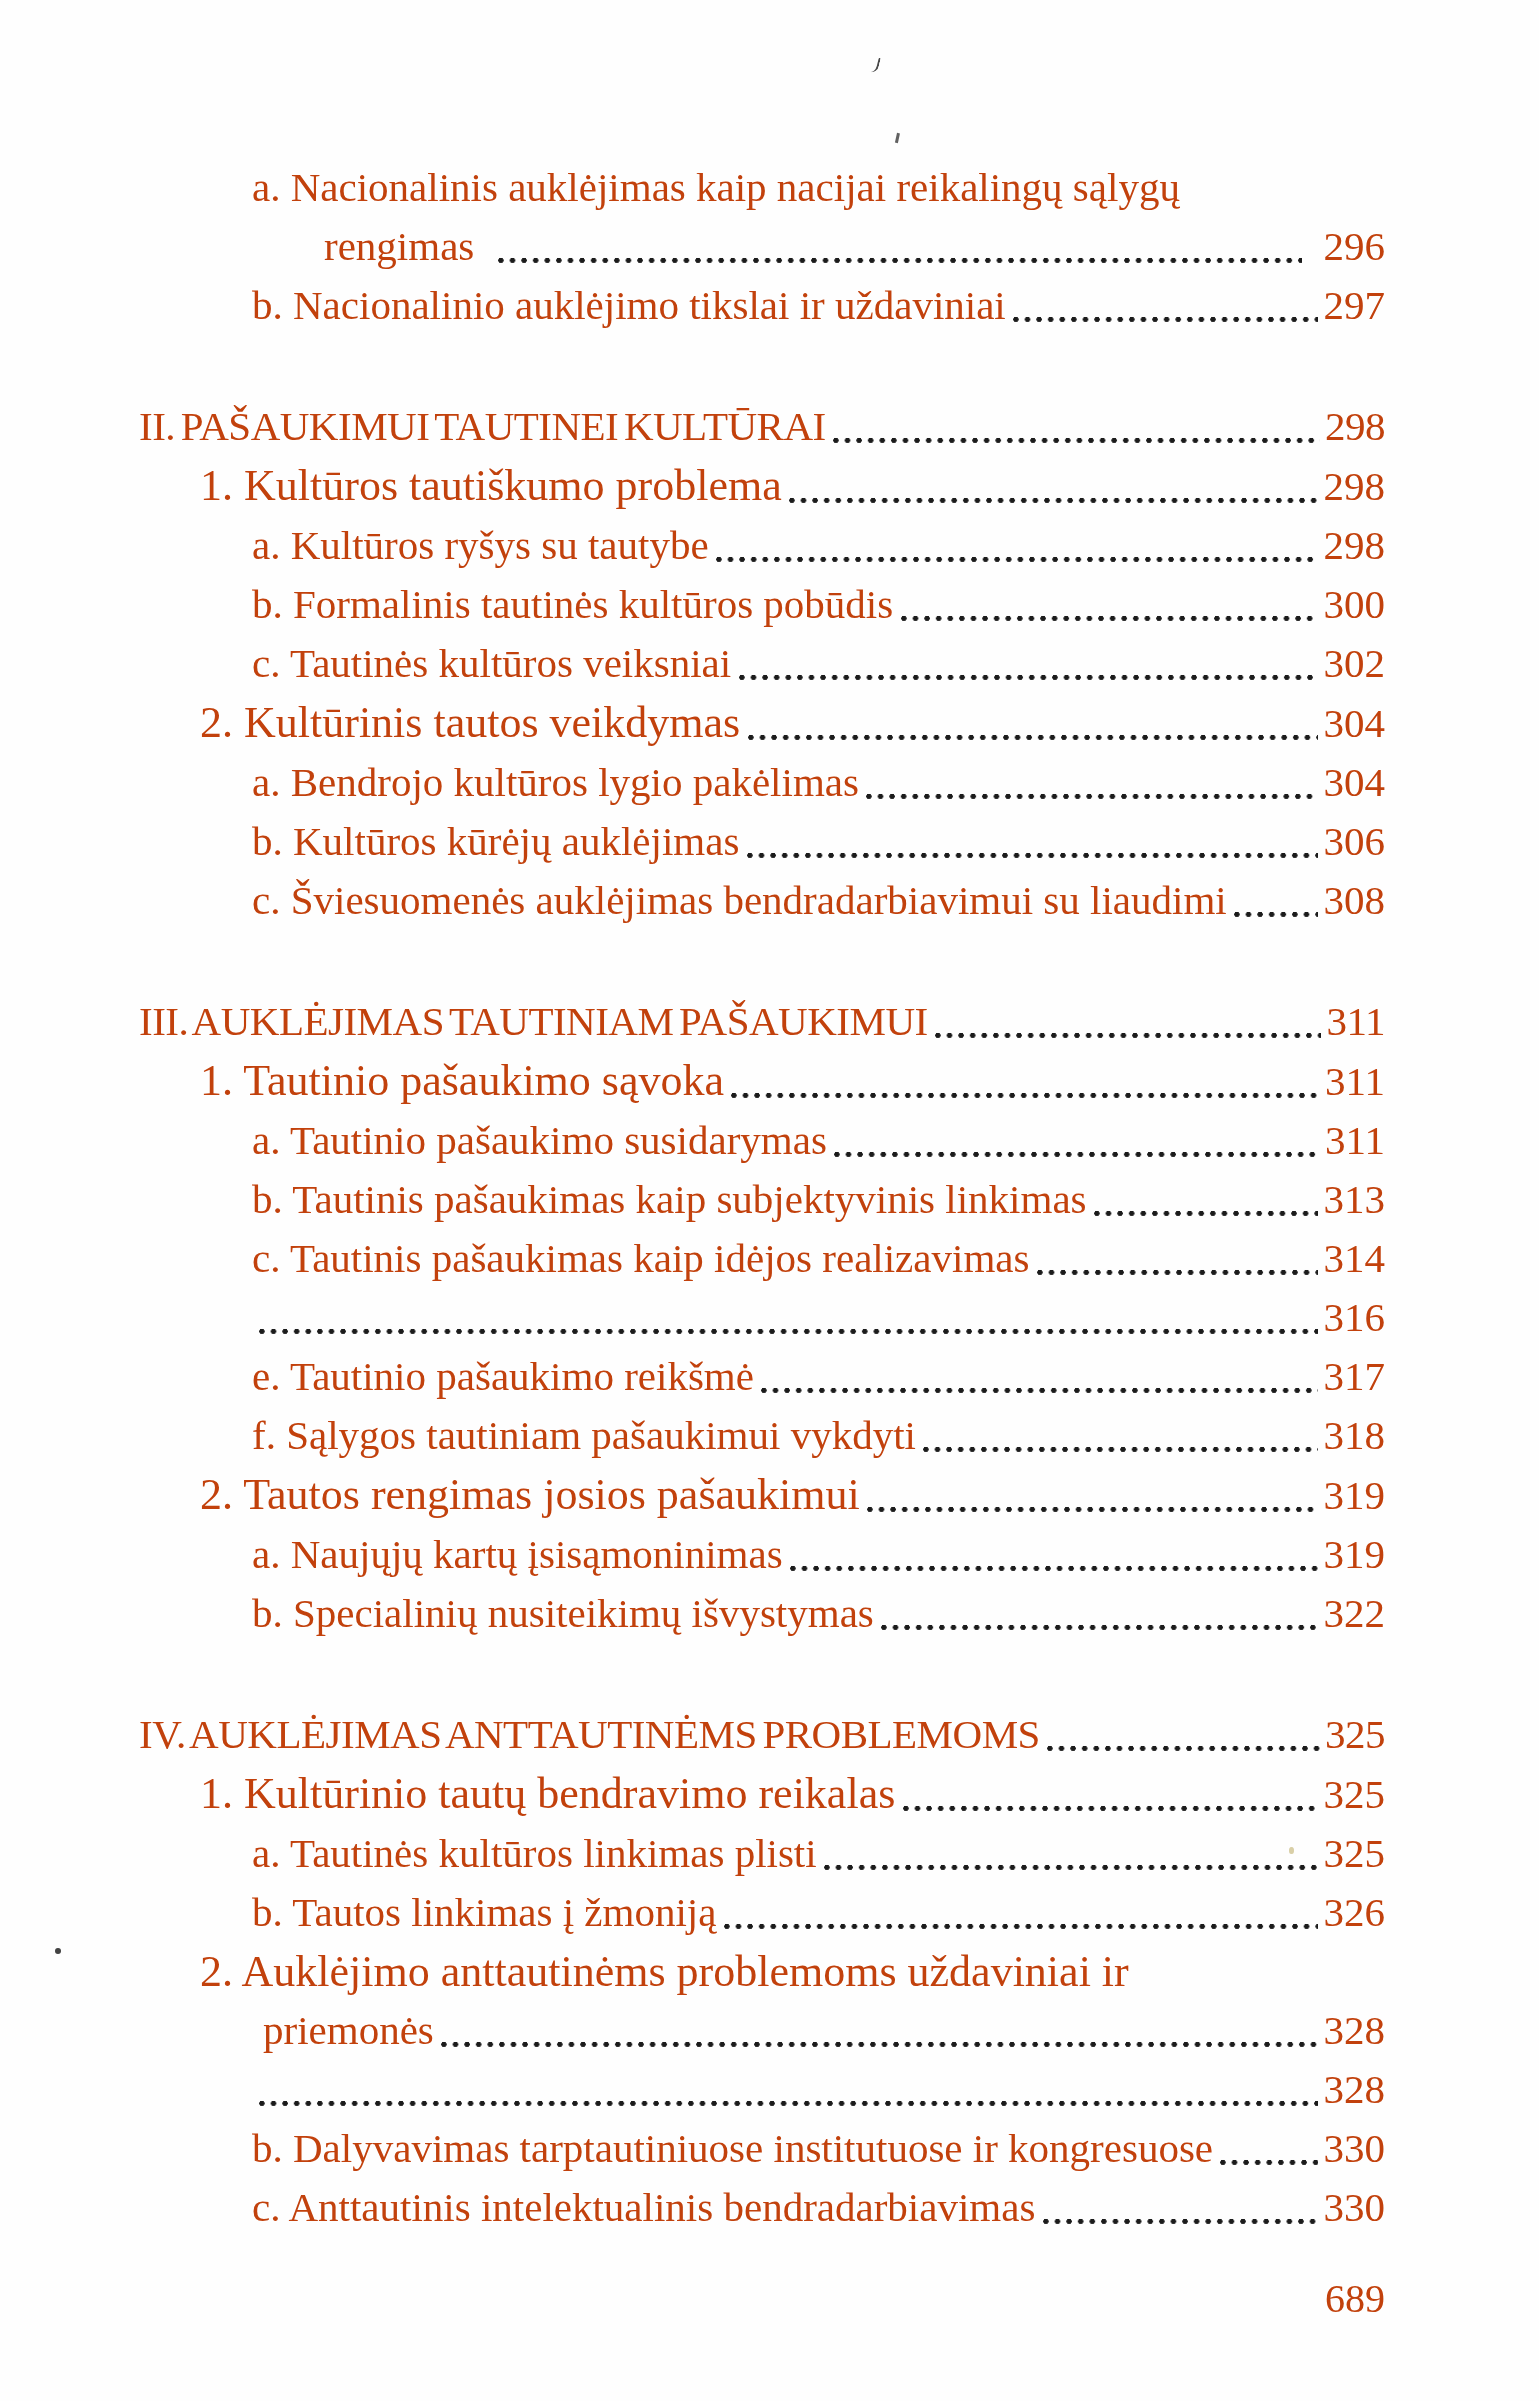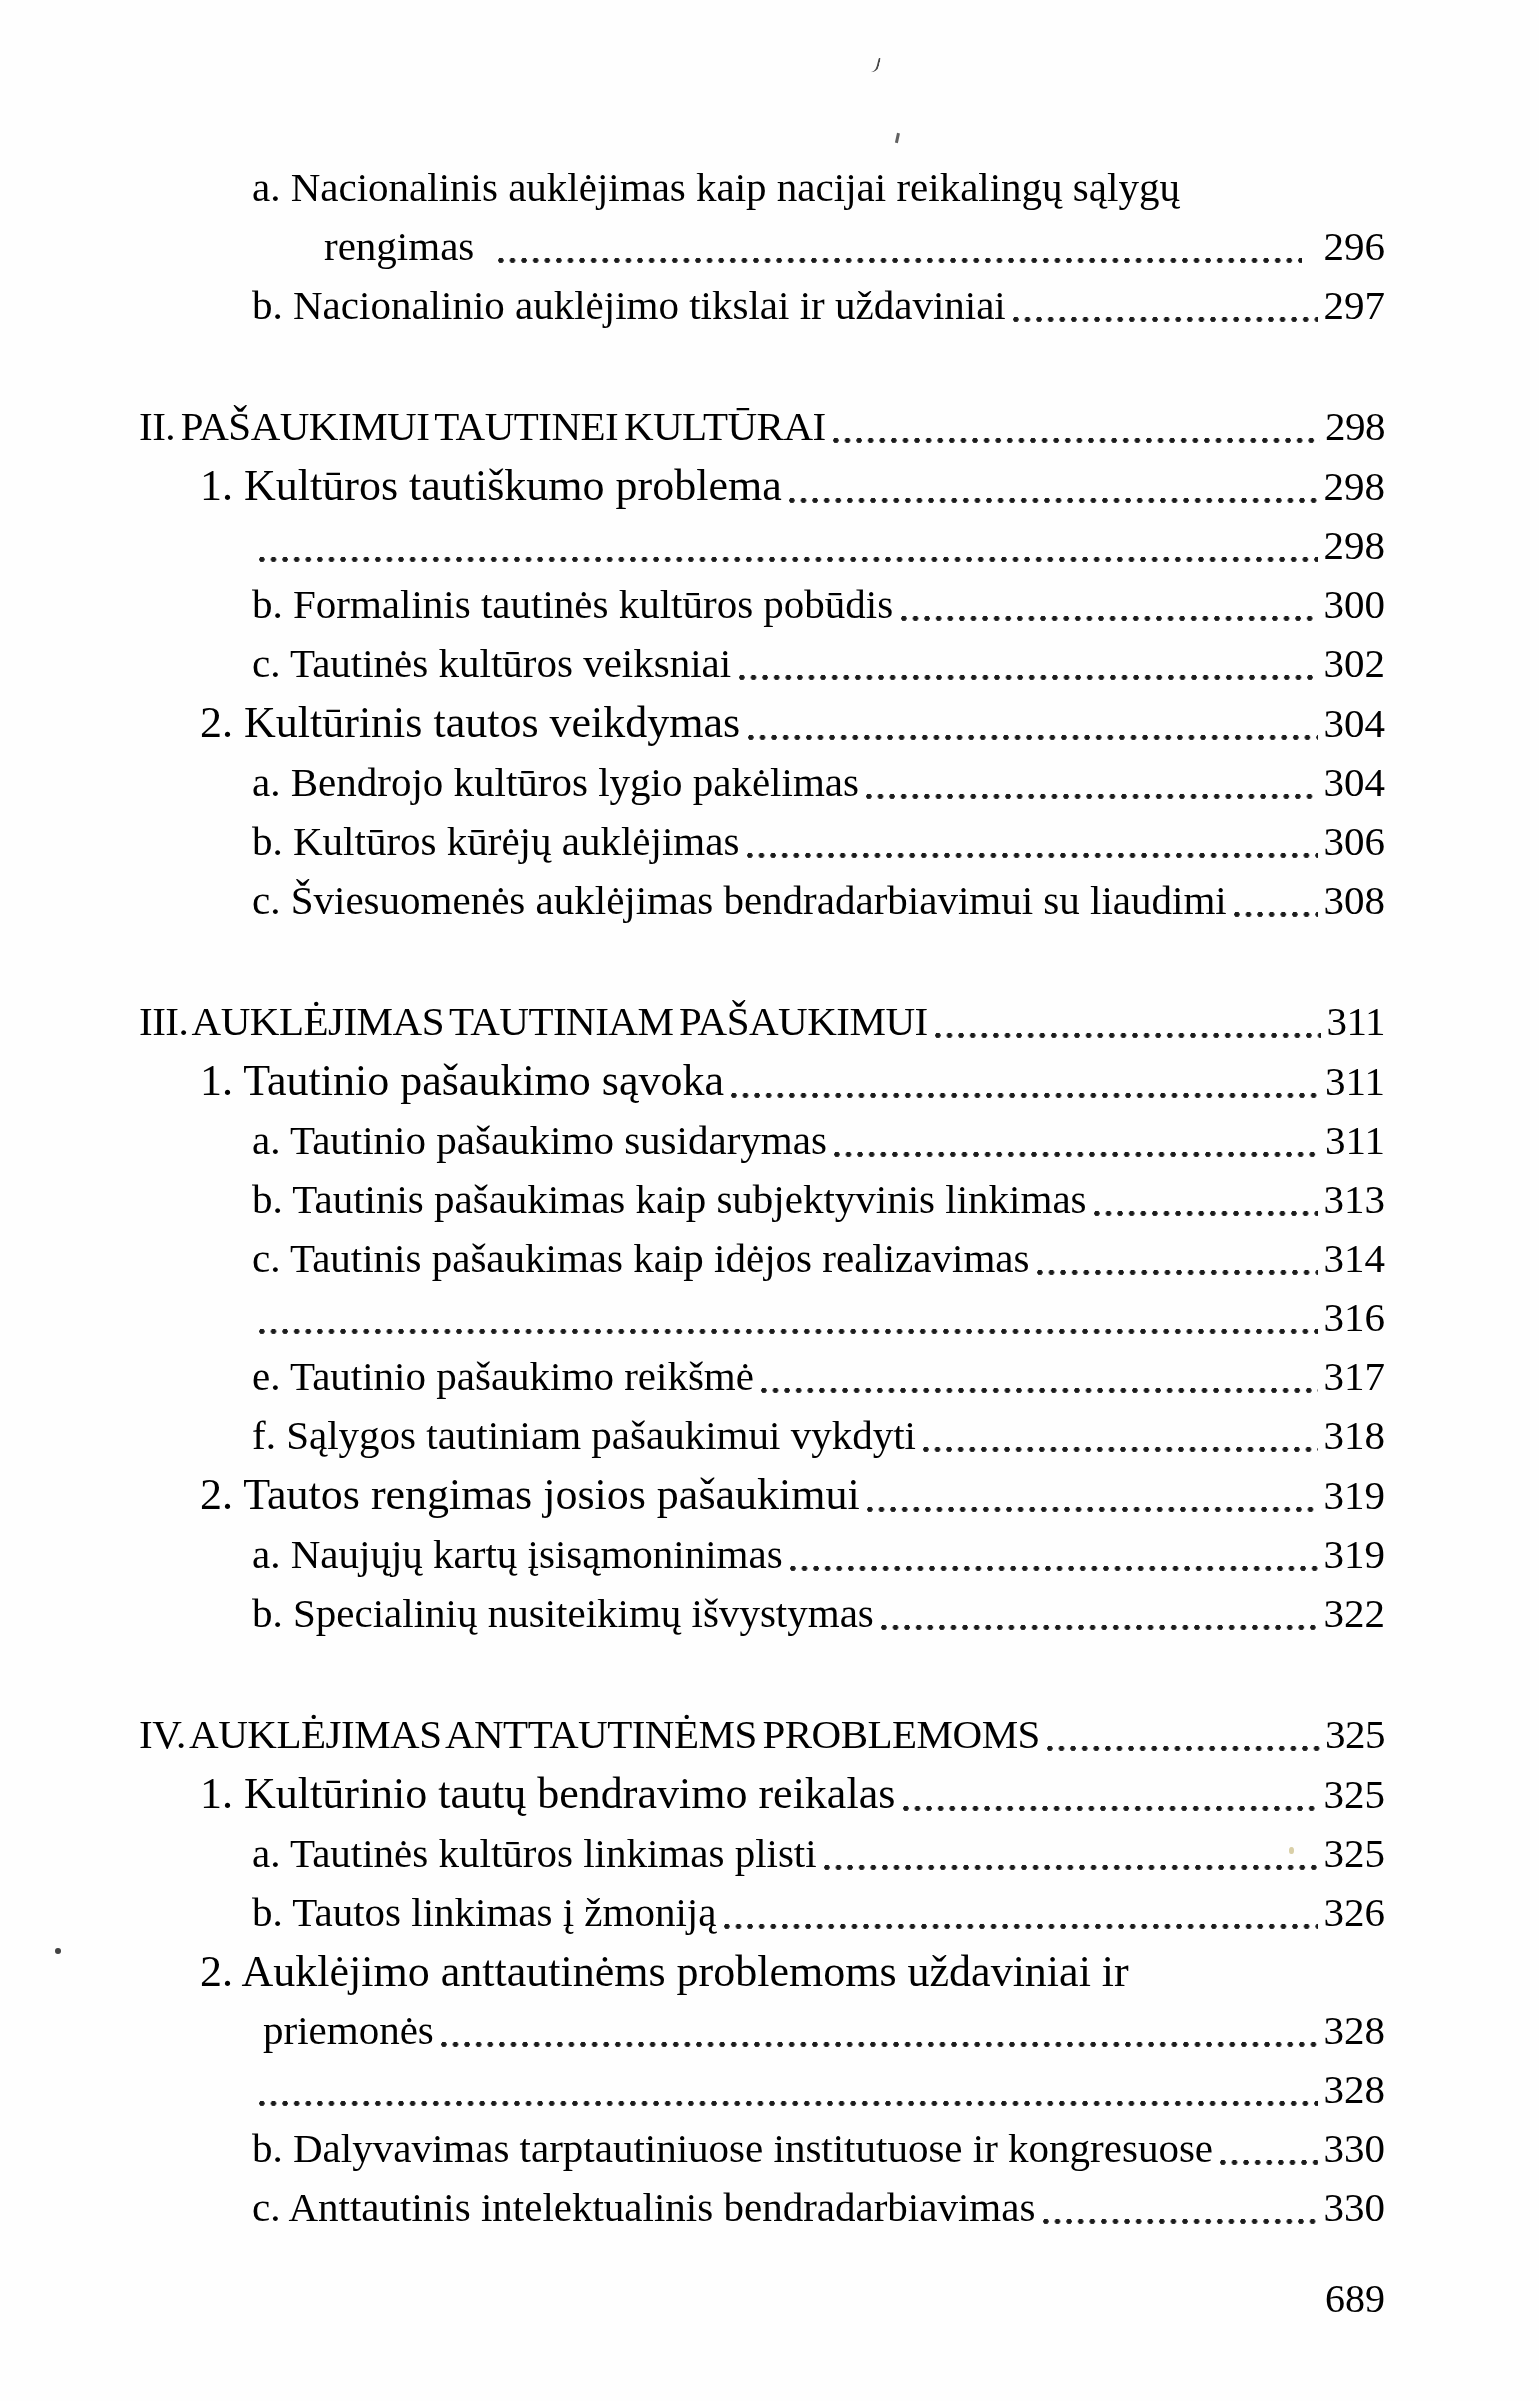--- a/index.html
+++ b/index.html
@@ -5,21 +5,21 @@
   html, body {
     margin: 0;
     padding: 0;
     background: #ffffff;
   }
   .page {
     position: relative;
     width: 1540px;
     height: 2401px;
     background: #fefefe;
-    color: #000000;
+    color: #c2410c;
     font-family: "Liberation Serif", "DejaVu Serif", serif;
     font-size: 41px;
     box-sizing: border-box;
     padding-top: 158px;
     padding-right: 155px;
     overflow: hidden;
   }
   .toc-list { width: 100%; }
   .row {
     display: flex;
@@ -127,20 +127,21 @@
     <span class="entry-page">298</span>
   </div>
 
   <div class="row lvl-num">
     <span class="entry-text">1. Kultūros tautiškumo problema</span>
     <span class="leader"></span>
     <span class="entry-page">298</span>
   </div>
 
   <div class="row lvl-letter">
+    <span class="entry-text">a. Kultūros ryšys su tautybe</span>
     <span class="leader"></span>
     <span class="entry-page">298</span>
   </div>
 
   <div class="row lvl-letter">
     <span class="entry-text">b. Formalinis tautinės kultūros pobūdis</span>
     <span class="leader"></span>
     <span class="entry-page">300</span>
   </div>
 

